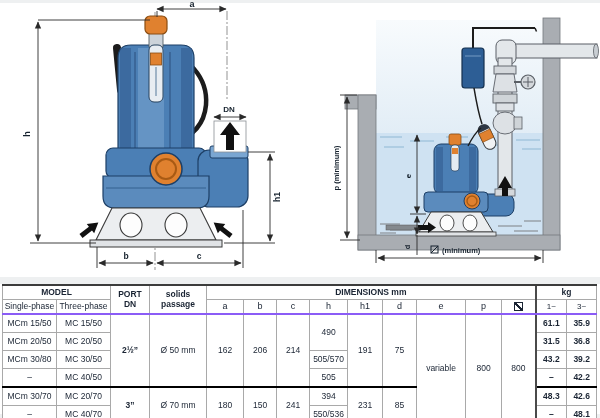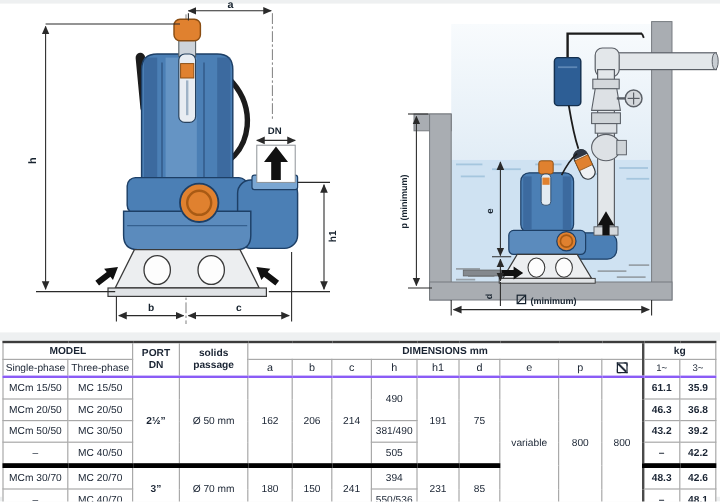--- a/index.html
+++ b/index.html
@@ -19,21 +19,21 @@
   table{border-collapse:collapse;table-layout:fixed;width:595px;background:#fff;}
   td{
     border:1px solid #a9a9a9;text-align:center;vertical-align:middle;
     padding:0;font-size:8.5px;line-height:1.15;height:17px;color:#1a2433;
     overflow:hidden;white-space:nowrap;
   }
   tr.hr td{height:13px;}
   .b{font-weight:bold;}
   .thick-top{border-top:2px solid #3c3c3c;}
   .hdr-bottom{border-bottom:2px solid #8b5cf6;}
-  .group-top{border-top:4px solid #000000;}
+  .group-top{border-top:2px solid #000000;}
   .kg-left{border-left:2px solid #4a4a4a;}
   tr.lastrow td{border-bottom:2px solid #4a4a4a;}
   .dimletter{font-size:9px;}
   .sqslash{
     display:inline-block;width:7px;height:7px;border:1px solid #1a2433;
     background:linear-gradient(45deg,transparent 42%,#1a2433 42%,#1a2433 58%,transparent 58%);
     vertical-align:middle;
   }
   .small{font-size:8px;}
 </style>
@@ -299,27 +299,27 @@
     <td rowspan="4">75</td>
     <td rowspan="6">variable</td>
     <td rowspan="6">800</td>
     <td rowspan="6">800</td>
     <td class="b kg-left">61.1</td>
     <td class="b">35.9</td>
   </tr>
   <tr>
     <td>MCm 20/50</td>
     <td>MC 20/50</td>
-    <td class="b kg-left">46.3</td>
+    <td class="b kg-left">31.5</td>
     <td class="b">36.8</td>
   </tr>
   <tr>
-    <td>MCm 50/50</td>
+    <td>MCm 30/80</td>
     <td>MC 30/50</td>
-    <td>381/490</td>
+    <td>505/570</td>
     <td class="b kg-left">43.2</td>
     <td class="b">39.2</td>
   </tr>
   <tr>
     <td>–</td>
     <td>MC 40/50</td>
     <td>505</td>
     <td class="b kg-left">–</td>
     <td class="b">42.2</td>
   </tr>

